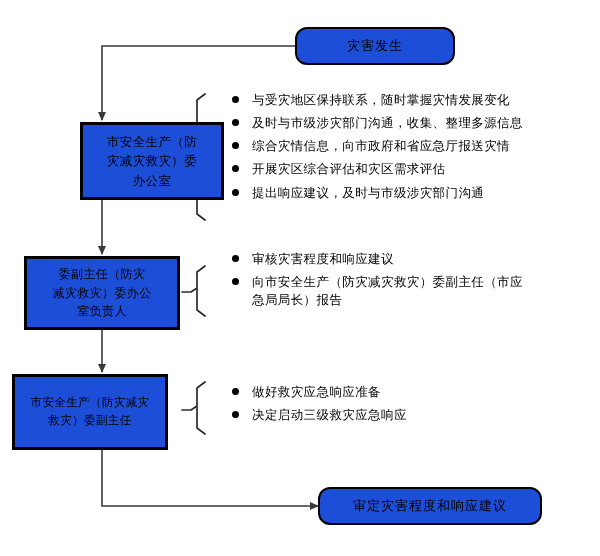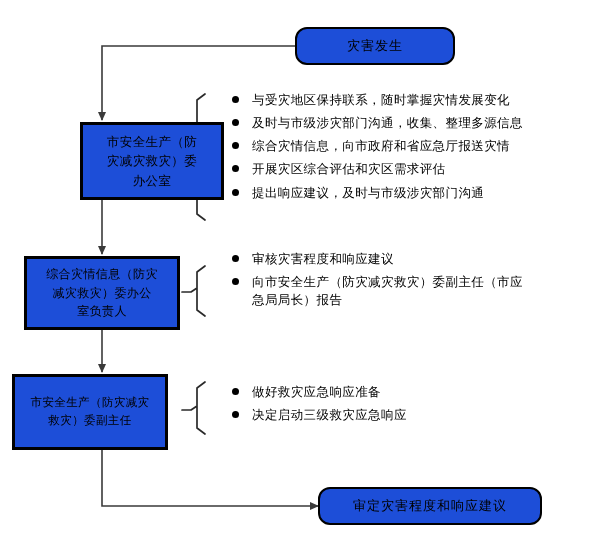--- a/index.html
+++ b/index.html
@@ -132,21 +132,21 @@
   <div class="node node-rect" style="left:32px; top:122px; width:144px; height:78px;margin-left:48px;">
     <span>
       <span class="node-text">市安全生产（防</span>
       <span class="node-text">灾减灾救灾）委</span>
       <span class="node-text">办公室</span>
     </span>
   </div>
 
   <div class="node node-rect" style="left:24px; top:256px; width:156px; height:74px; font-size:12px;">
     <span>
-      <span class="node-text">综合灾情信息（防灾</span>
+      <span class="node-text">委副主任（防灾</span>
       <span class="node-text">减灾救灾）委办公</span>
       <span class="node-text">室负责人</span>
     </span>
   </div>
 
   <div class="node node-rect" style="left:12px; top:374px; width:156px; height:76px; font-size:11.5px;">
     <span>
       <span class="node-text">市安全生产（防灾减灾</span>
       <span class="node-text">救灾）委副主任</span>
     </span>

